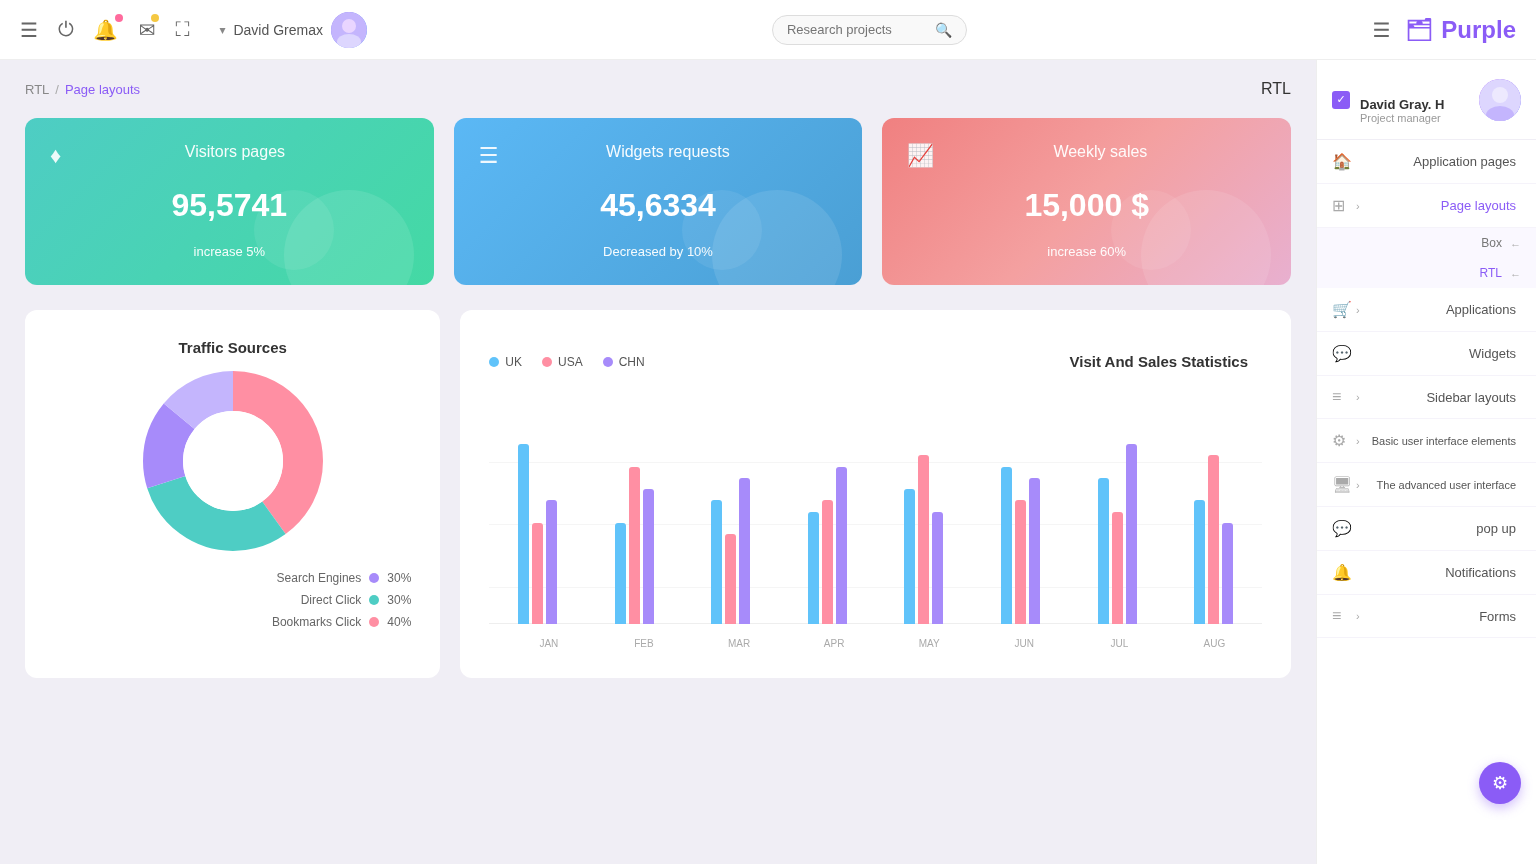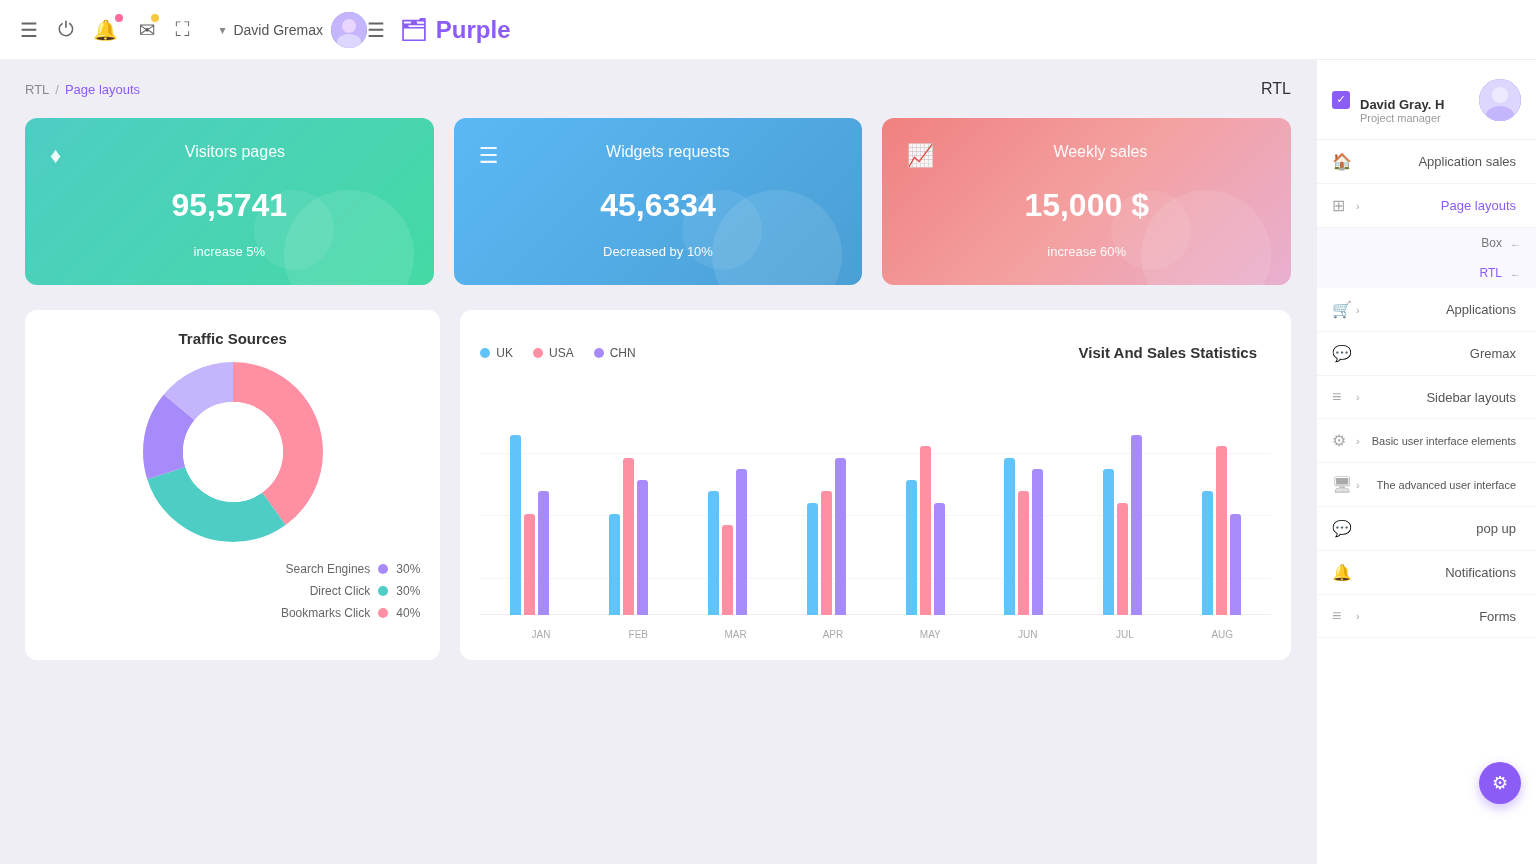--- a/index.html
+++ b/index.html
@@ -50,21 +50,21 @@
     .stat-card-green { background: linear-gradient(135deg, #4ecdc4 0%, #44d9a4 100%); }
     .stat-card-blue { background: linear-gradient(135deg, #5bb8f5 0%, #4a9fd4 100%); }
     .stat-card-pink { background: linear-gradient(135deg, #f08080 0%, #f4a0a0 50%, #e8b0d0 100%); }
     .stat-card-icon { color: rgba(255,255,255,0.9); font-size: 22px; }
     .stat-card-title { color: rgba(255,255,255,0.95); font-size: 16px; font-weight: 400; text-align: center; }
     .stat-card-value { color: #fff; font-size: 32px; font-weight: bold; text-align: center; }
     .stat-card-change { color: rgba(255,255,255,0.95); font-size: 13px; text-align: center; }
 
     
     .charts-row { display: grid; grid-template-columns: 1fr 2fr; gap: 20px; }
-    .chart-card { background: #fff; border-radius: 12px; padding: 20px; }
+    .chart-card { background: #fff; border-radius: 12px; padding: 29px; }
     .chart-title { font-size: 15px; font-weight: 600; color: #333; margin-bottom: 15px; text-align: center; }
 
     
     .donut-container { display: flex; justify-content: center; margin-bottom: 20px; }
     .legend { display: flex; flex-direction: column; gap: 8px; margin-top: 10px; }
     .legend-item { display: flex; align-items: center; gap: 8px; font-size: 12px; color: #666; justify-content: flex-end; }
     .legend-dot { width: 10px; height: 10px; border-radius: 50%; }
 
     
     .bar-chart-header { display: flex; align-items: center; justify-content: space-between; margin-bottom: 15px; }
@@ -124,20 +124,26 @@
       <div class="avatar">
         <svg width="36" height="36" viewBox="0 0 36 36">
             <circle cx="18" cy="18" r="18" fill="#c4b5fd"></circle>
             <circle cx="18" cy="14" r="7" fill="#e9d5ff"></circle>
             <ellipse cx="18" cy="30" rx="12" ry="8" fill="#ddd6fe"></ellipse>
           </svg>
       </div>
     </div>
   </div>
 
+  <div class="navbar-center">
+    <div class="search-box">
+      <input type="text" placeholder="Research projects" style="">
+      <span style="color:#aaa; font-size:14px;">🔍</span>
+    </div>
+  </div>
 
   <div class="navbar-right">
     <span class="hamburger">☰</span>
     <div class="brand">
       <span style="color:#8b5cf6; font-size:22px;">🗂</span>
       <span>Purple</span>
     </div>
   </div>
 </nav>
 
@@ -357,21 +363,21 @@
         <svg width="42" height="42" viewBox="0 0 42 42">
             <circle cx="21" cy="21" r="21" fill="#ddd6fe"></circle>
             <circle cx="21" cy="16" r="8" fill="#ede9fe"></circle>
             <ellipse cx="21" cy="36" rx="14" ry="9" fill="#c4b5fd"></ellipse>
           </svg>
       </div>
     </div>
 
     <div class="sidebar-item">
       <span class="sidebar-item-icon">🏠</span>
-      <span class="sidebar-item-label">Application sales</span>
+      <span class="sidebar-item-label">Application pages</span>
     </div>
 
     <div class="sidebar-item">
       <span class="sidebar-item-icon">⊞</span>
       <span class="sidebar-item-chevron">›</span>
       <span class="sidebar-item-label active">Page layouts</span>
     </div>
     <div class="sidebar-submenu">
       <div class="sidebar-subitem">
         <span>Box</span>
@@ -384,21 +390,21 @@
     </div>
 
     <div class="sidebar-item">
       <span class="sidebar-item-icon">🛒</span>
       <span class="sidebar-item-chevron">›</span>
       <span class="sidebar-item-label">Applications</span>
     </div>
 
     <div class="sidebar-item">
       <span class="sidebar-item-icon">💬</span>
-      <span class="sidebar-item-label">Gremax</span>
+      <span class="sidebar-item-label">Widgets</span>
     </div>
 
     <div class="sidebar-item">
       <span class="sidebar-item-icon">≡</span>
       <span class="sidebar-item-chevron">›</span>
       <span class="sidebar-item-label">Sidebar layouts</span>
     </div>
 
     <div class="sidebar-item">
       <span class="sidebar-item-icon">⚙</span>

